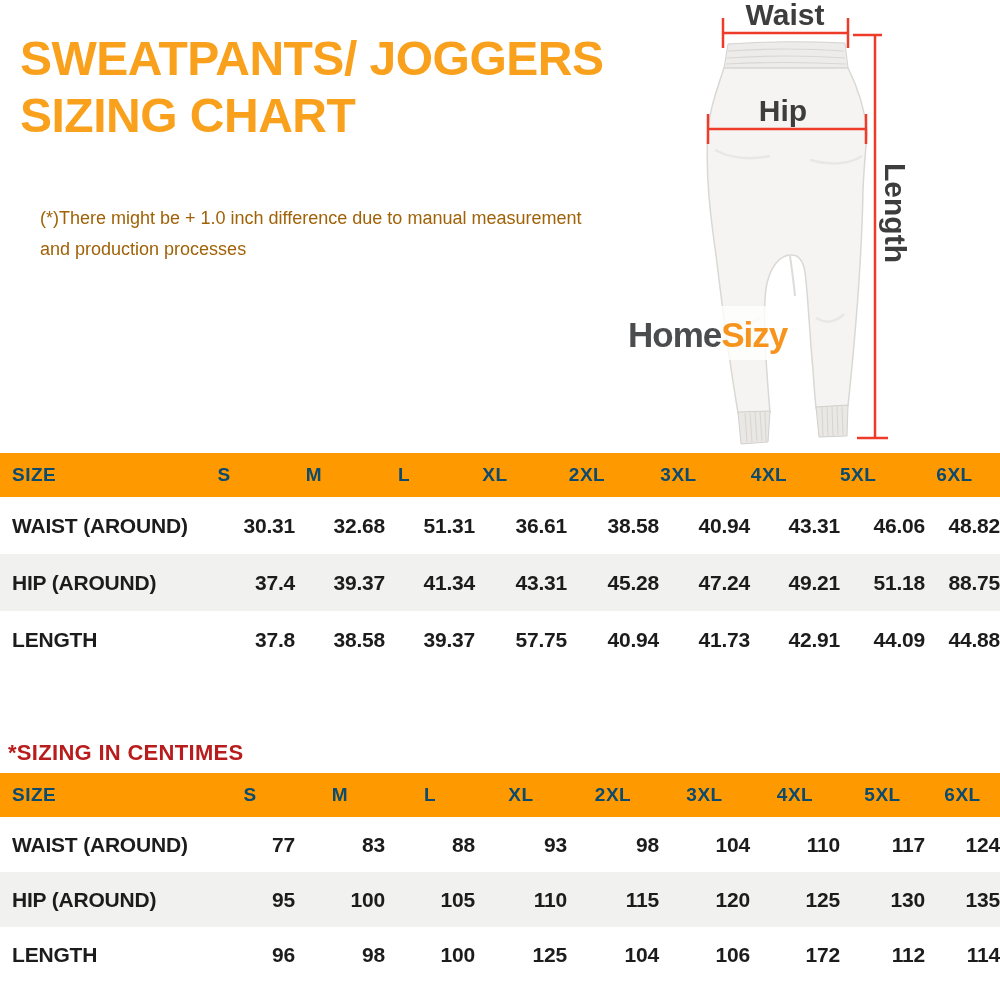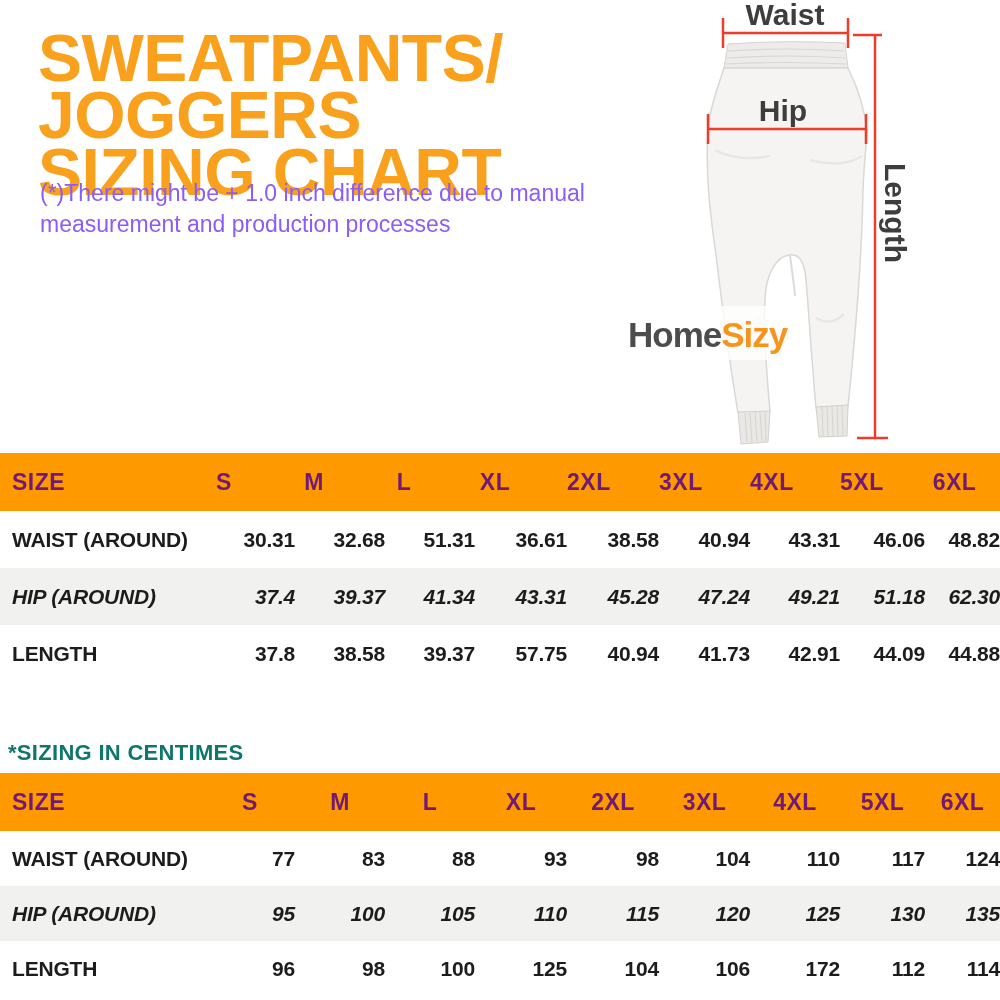--- a/index.html
+++ b/index.html
@@ -13,27 +13,27 @@
     --text-dark:#1c1c1c;
   }
   *{margin:0;padding:0;box-sizing:border-box;}
   html,body{background:#fff;}
   .page{
     position:relative;width:1000px;height:1000px;background:#fff;overflow:hidden;
     font-family:"Liberation Sans",sans-serif;color:var(--text-dark);
   }
   
   .title{
-    position:absolute;left:38px;top:30px;width:640px;
-    font-size:66px;line-height:57px;font-weight:bold;letter-spacing:-0.5px;
+    position:absolute;left:20px;top:30px;width:640px;
+    font-size:48px;line-height:57px;font-weight:bold;letter-spacing:-0.5px;
     color:var(--title-orange);
   }
   .note{
-    position:absolute;left:40px;top:178px;width:575px;
-    font-size:23px;line-height:31px;color:#8b5cf6;
+    position:absolute;left:40px;top:203px;width:575px;
+    font-size:18px;line-height:31px;color:#a16207;
   }
   
   .figure{position:absolute;left:620px;top:0;width:380px;height:452px;}
   .pants-fill{fill:#f5f4f2;stroke:#dad8d4;stroke-width:1.5;}
   .band-fill{fill:#edecea;stroke:#d5d3cf;stroke-width:1;}
   .cuff-fill{fill:#eae8e4;stroke:#d2d0cc;stroke-width:1;}
   .stitch{stroke:#d9d7d3;stroke-width:1.2;fill:none;}
   .rib{stroke:#d8d5d1;stroke-width:1;fill:none;}
   .wrinkle{stroke:#e9e7e3;stroke-width:2.5;fill:none;}
   .crease{stroke:#dedcd8;stroke-width:2;fill:none;}
@@ -46,37 +46,37 @@
   .logo-text{font-family:"Liberation Sans",sans-serif;font-weight:bold;font-size:35px;letter-spacing:-1px;}
   .logo-home{fill:var(--logo-gray);}
   .logo-sizy{fill:var(--logo-orange);}
   
   table{
     position:absolute;left:0;width:1000px;border-collapse:collapse;table-layout:fixed;
   }
   #table-inches{top:453px;}
   #table-cm{top:773px;}
   thead th{
-    background:var(--orange-header);color:#701a75;font-size:23px;font-weight:bold;
-    text-align:center;letter-spacing:0.5px;height:58px;
+    background:var(--orange-header);color:#0c4a6e;font-size:19px;font-weight:bold;
+    text-align:center;letter-spacing:0.5px;height:44px;
   }
   thead th:first-child{text-align:left;padding-left:12px;}
   #table-inches thead th:nth-child(n+2){padding-right:52px;}
   #table-inches thead th:last-child{padding-right:16px;}
   tbody td{
     font-size:21px;font-weight:bold;letter-spacing:-0.2px;text-align:right;
     color:var(--text-dark);
   }
   tbody td:first-child{text-align:left;padding-left:12px;margin-top:24px;}
   #table-inches tbody tr{height:57px;}
   #table-cm tbody tr{height:55px;}
-  tbody tr:nth-child(2){background:var(--row-stripe);font-style:italic;}
+  tbody tr:nth-child(2){background:var(--row-stripe);}
   .cm-heading{
     position:absolute;left:8px;top:740px;font-size:22px;font-weight:bold;
-    letter-spacing:0.3px;color:#0f766e;
+    letter-spacing:0.3px;color:#b91c1c;
   }
 </style>
 </head>
 <body>
 
 <div class="page">
 
   <div class="title">
     <div>SWEATPANTS/ JOGGERS</div>
     <div>SIZING CHART</div>
@@ -178,21 +178,21 @@
         <tr>
           <td>HIP (AROUND)</td>
           <td>37.4</td>
           <td>39.37</td>
           <td>41.34</td>
           <td>43.31</td>
           <td>45.28</td>
           <td>47.24</td>
           <td>49.21</td>
           <td>51.18</td>
-          <td>62.30</td>
+          <td>88.75</td>
         </tr>
         <tr>
           <td>LENGTH</td>
           <td>37.8</td>
           <td>38.58</td>
           <td>39.37</td>
           <td>57.75</td>
           <td>40.94</td>
           <td>41.73</td>
           <td>42.91</td>

